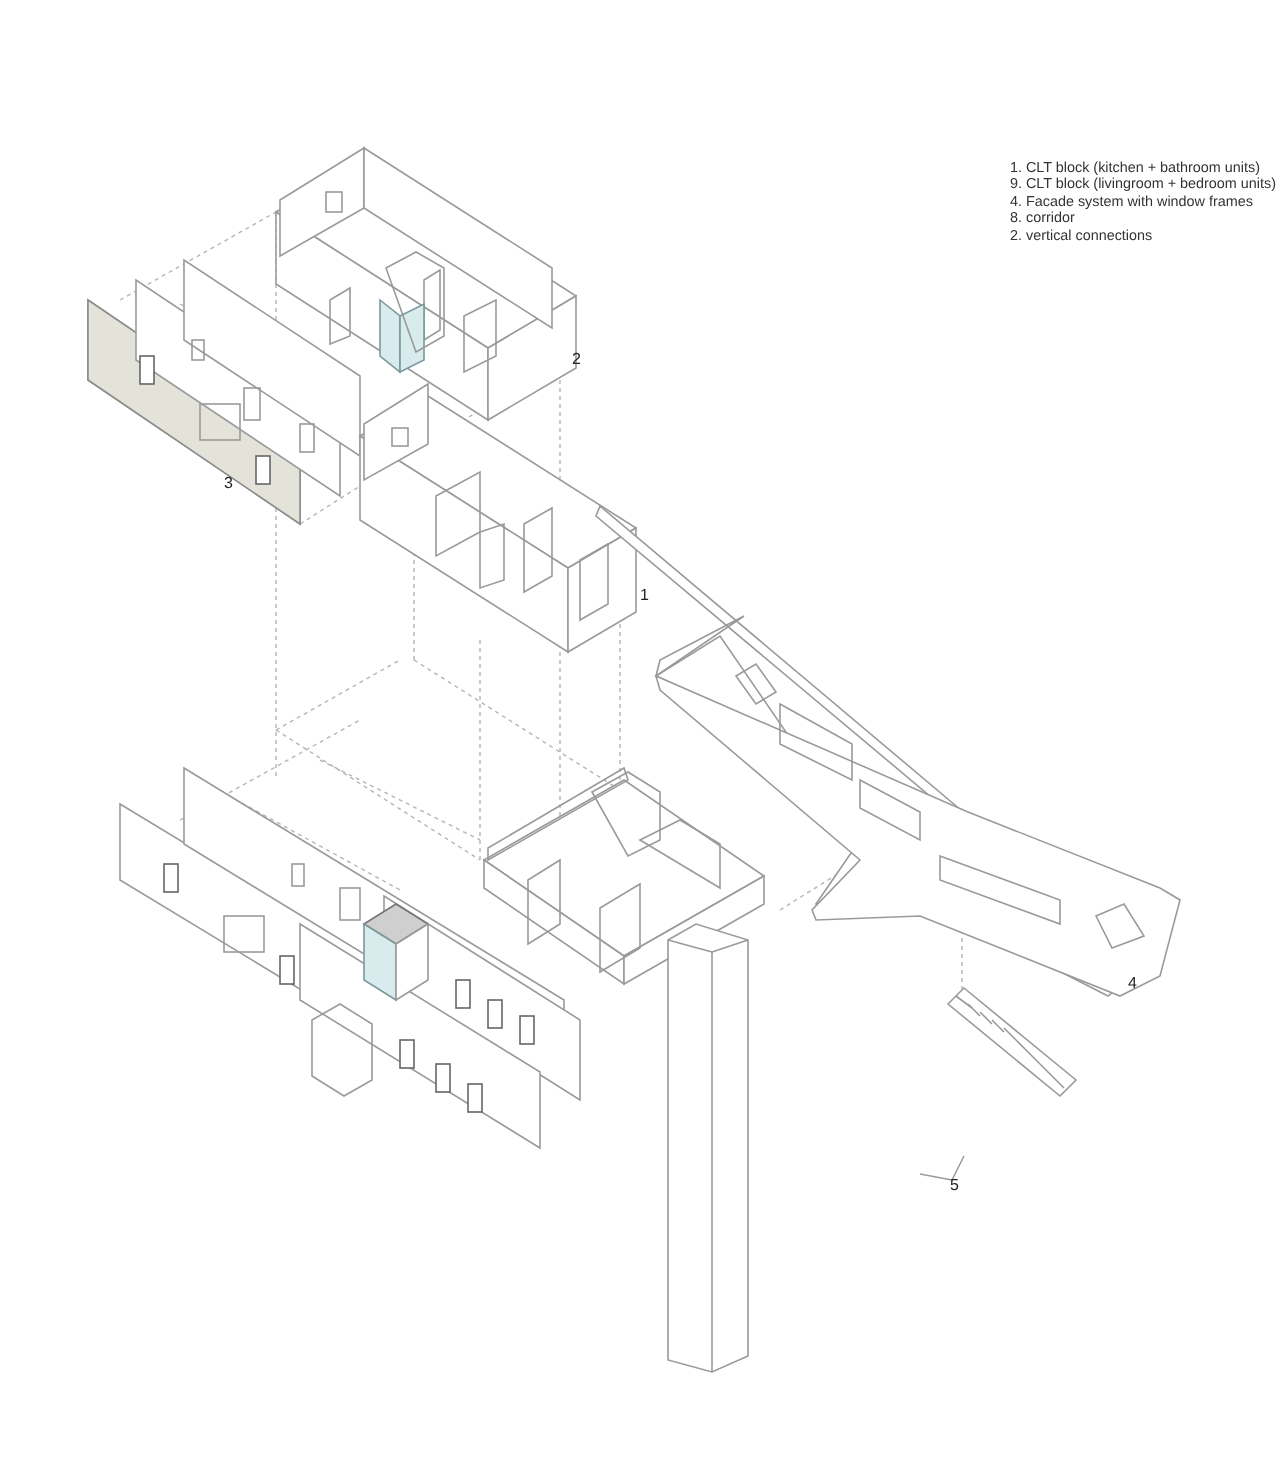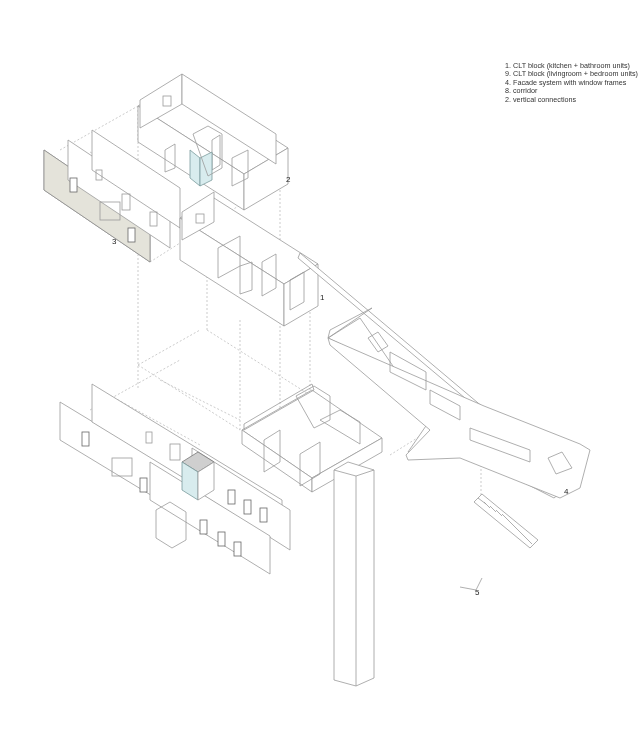--- a/index.html
+++ b/index.html
@@ -1,18 +1,18 @@
 <!DOCTYPE html>
 <html><head>
 <meta charset="utf-8">
 <style>
   html,body{margin:0;padding:0;background:#ffffff;}
   body{width:640px;height:733px;position:relative;overflow:hidden;font-family:"Liberation Sans",sans-serif;}
   #canvas{position:absolute;left:0;top:0;width:640px;height:733px;}
-  .legend{position:absolute;left:505px;top:62px;font-size:7.2px;line-height:8.4px;color:#333;}
+  .legend{position:absolute;left:505px;top:80px;font-size:7.2px;line-height:8.4px;color:#333;}
   .legend div{white-space:nowrap;}
   .label{position:absolute;font-size:8px;color:#222;}
   svg .w{fill:#fff;stroke:#9a9a9a;stroke-width:0.8;}
   svg .l{fill:none;stroke:#9a9a9a;stroke-width:0.8;}
   svg .d{fill:none;stroke:#b5b5b5;stroke-width:0.7;stroke-dasharray:2,2;}
   svg .g{fill:#e4e3da;stroke:#8d8d8d;stroke-width:0.8;}
   svg .glass{fill:#d8ecee;stroke:#7a9a9c;stroke-width:0.8;}
   svg .dk{fill:#cfcfcf;stroke:#777;stroke-width:0.8;}
   svg .win{fill:#fff;stroke:#666;stroke-width:0.8;}
 </style>

